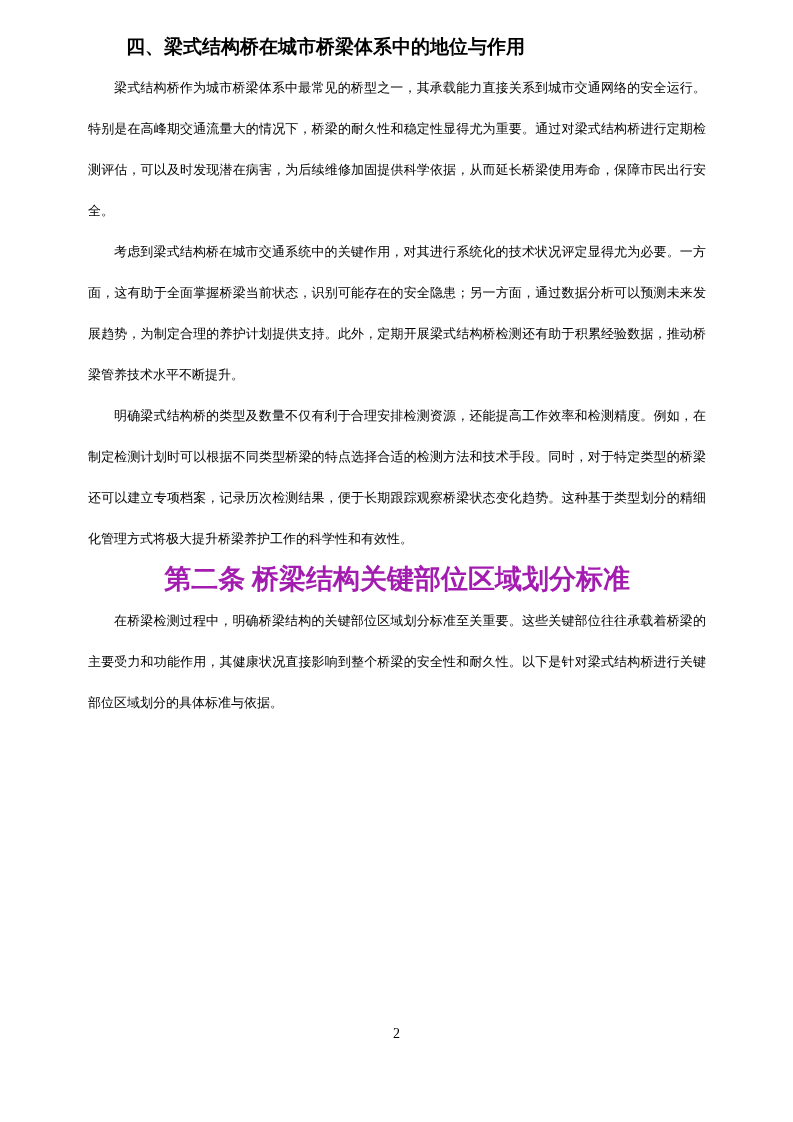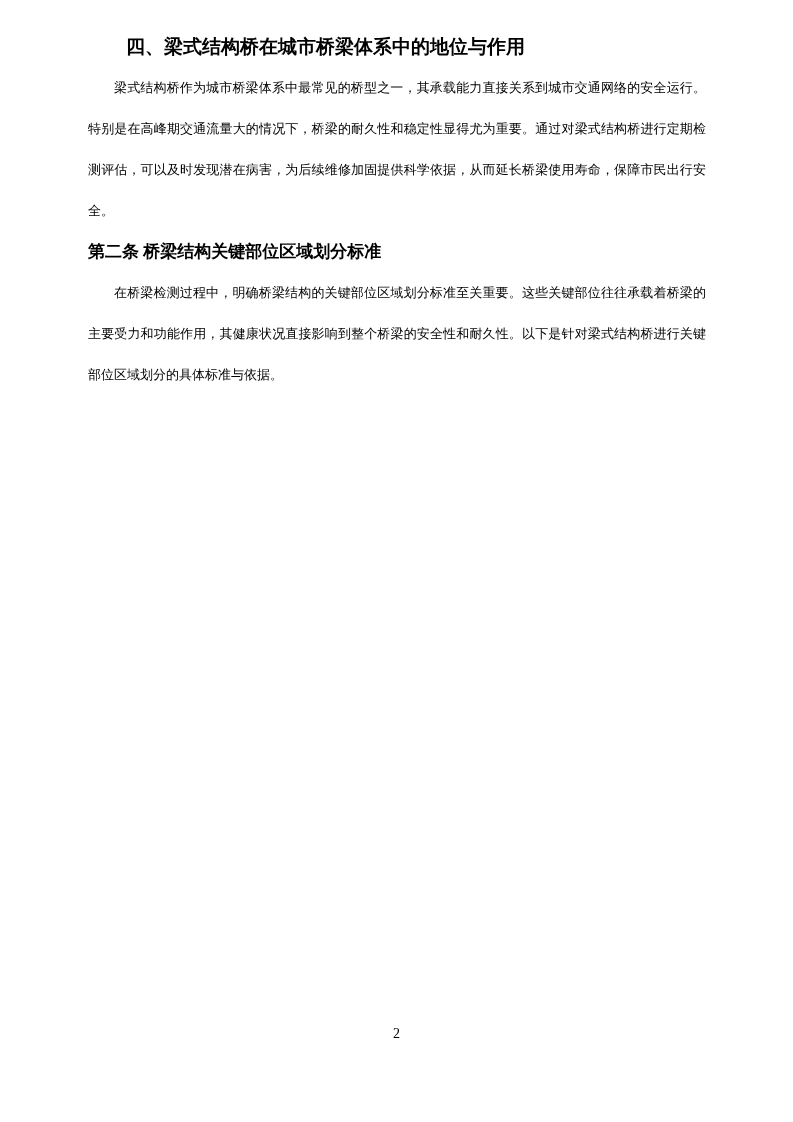--- a/index.html
+++ b/index.html
@@ -33,26 +33,26 @@
   }
   .h3 {
     font-size: 19px;
     line-height: 41px;
     font-weight: bold;
     text-indent: 2em;
     text-align: left;
     color: #000000;
   }
   .h2 {
-    font-size: 17px;
+    font-size: 27px;
     line-height: 41px;
     font-weight: bold;
     text-indent: 0;
-    text-align: left;
-    color: #000000;
+    text-align: center;
+    color: #a21caf;
   }
   .footer {
     position: absolute;
     top: 1024px;
     left: 0;
     width: 100%;
     text-align: center;
   }
   .page-number {
     font-size: 14px;
@@ -60,19 +60,21 @@
     font-family: "Liberation Serif", "DejaVu Serif", serif;
   }
 </style>
 </head>
 <body>
 
 <div class="page">
   <div class="content">
     <p class="h3">四、梁式结构桥在城市桥梁体系中的地位与作用</p>
     <p class="para">梁式结构桥作为城市桥梁体系中最常见的桥型之一，其承载能力直接关系到城市交通网络的安全运行。特别是在高峰期交通流量大的情况下，桥梁的耐久性和稳定性显得尤为重要。通过对梁式结构桥进行定期检测评估，可以及时发现潜在病害，为后续维修加固提供科学依据，从而延长桥梁使用寿命，保障市民出行安全。</p>
+    <p class="para">考虑到梁式结构桥在城市交通系统中的关键作用，对其进行系统化的技术状况评定显得尤为必要。一方面，这有助于全面掌握桥梁当前状态，识别可能存在的安全隐患；另一方面，通过数据分析可以预测未来发展趋势，为制定合理的养护计划提供支持。此外，定期开展梁式结构桥检测还有助于积累经验数据，推动桥梁管养技术水平不断提升。</p>
+    <p class="para">明确梁式结构桥的类型及数量不仅有利于合理安排检测资源，还能提高工作效率和检测精度。例如，在制定检测计划时可以根据不同类型桥梁的特点选择合适的检测方法和技术手段。同时，对于特定类型的桥梁还可以建立专项档案，记录历次检测结果，便于长期跟踪观察桥梁状态变化趋势。这种基于类型划分的精细化管理方式将极大提升桥梁养护工作的科学性和有效性。</p>
     <p class="h2">第二条 桥梁结构关键部位区域划分标准</p>
     <p class="para">在桥梁检测过程中，明确桥梁结构的关键部位区域划分标准至关重要。这些关键部位往往承载着桥梁的主要受力和功能作用，其健康状况直接影响到整个桥梁的安全性和耐久性。以下是针对梁式结构桥进行关键部位区域划分的具体标准与依据。</p>
   </div>
   <div class="footer">
     <span class="page-number">2</span>
   </div>
 </div>
 
 </body></html>

